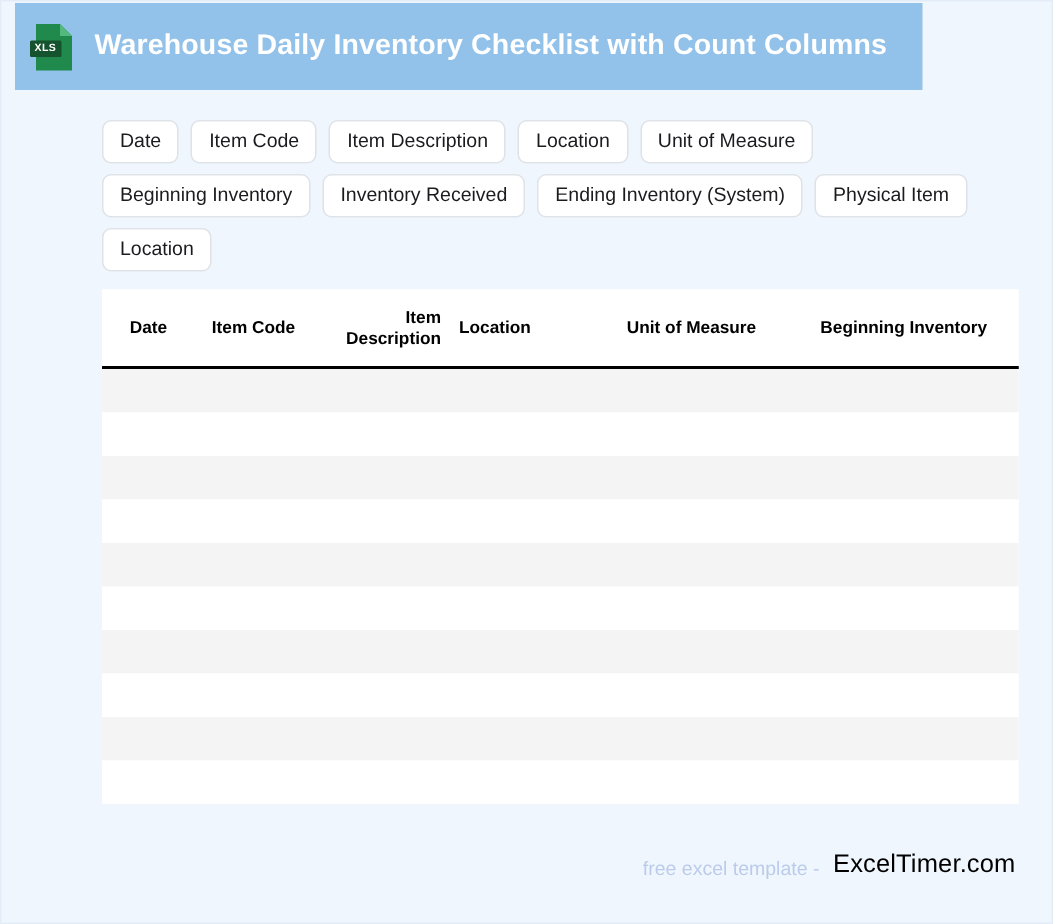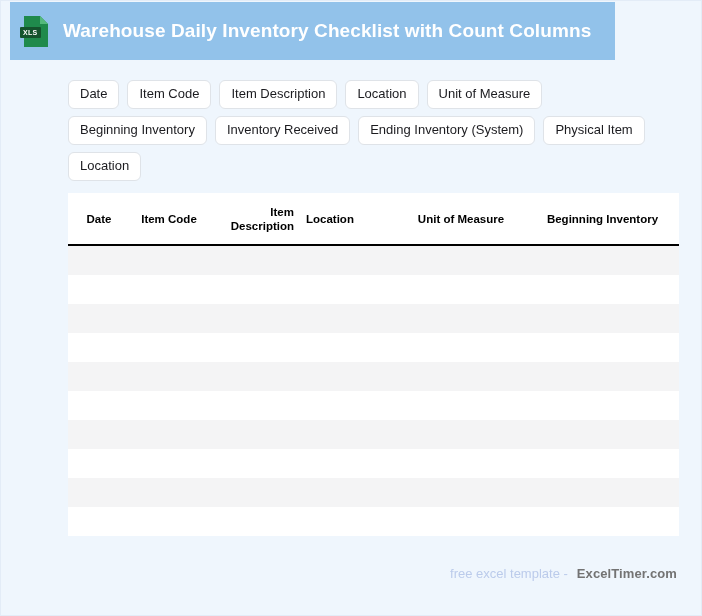--- a/index.html
+++ b/index.html
@@ -139,23 +139,23 @@
     display: flex;
     align-items: flex-end;
     gap: 9px;
     white-space: nowrap;
   }
   #footer-text {
     color: #bbcbeb;
     font-size: 13px;
   }
   #footer-brand {
-    color: #737373;
-    font-size: 13px;
-    font-weight: bold;
+    color: #000000;
+    font-size: 17px;
+    font-weight: normal;
     letter-spacing: .1px;
   }
 </style>
 </head>
 <body>
 
 <div id="page">
 
   <div id="header-bar">
     <div id="xls-icon">

